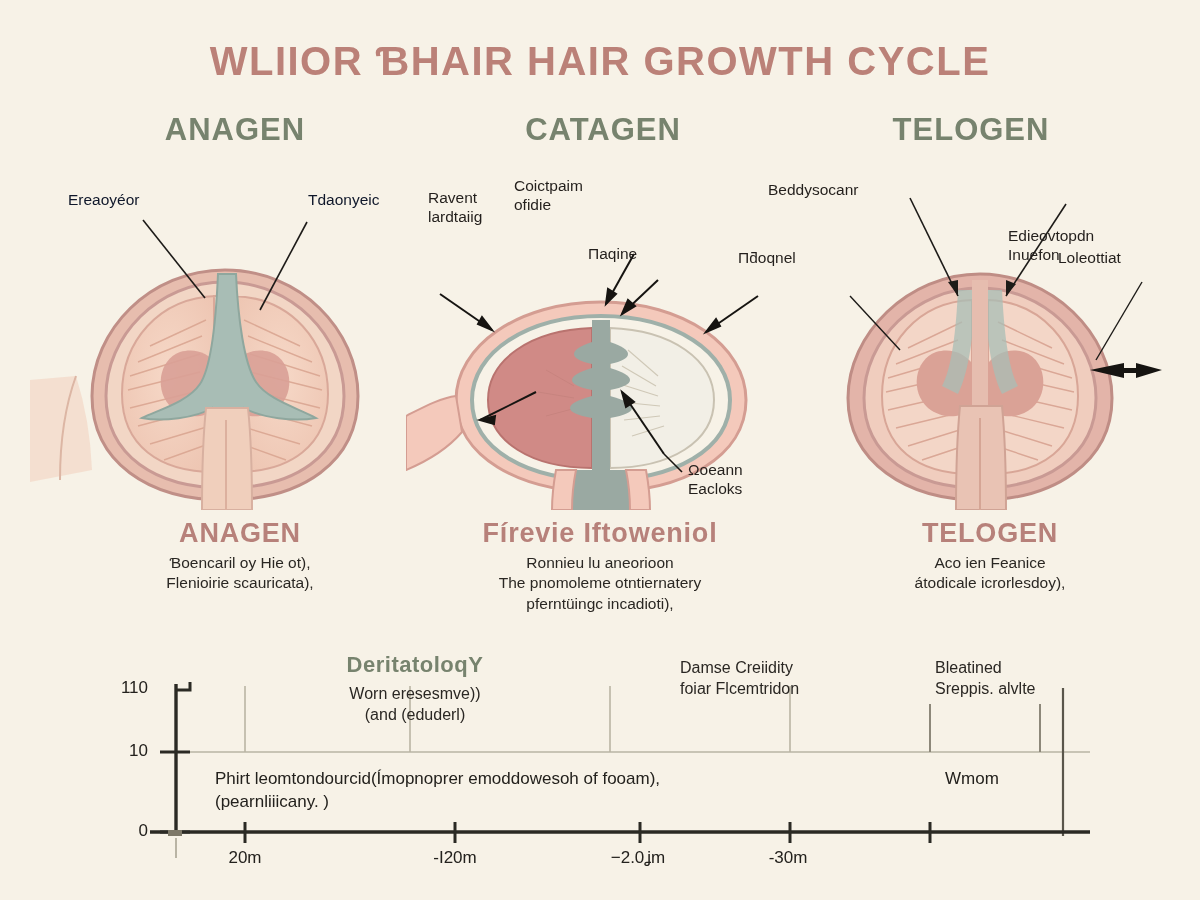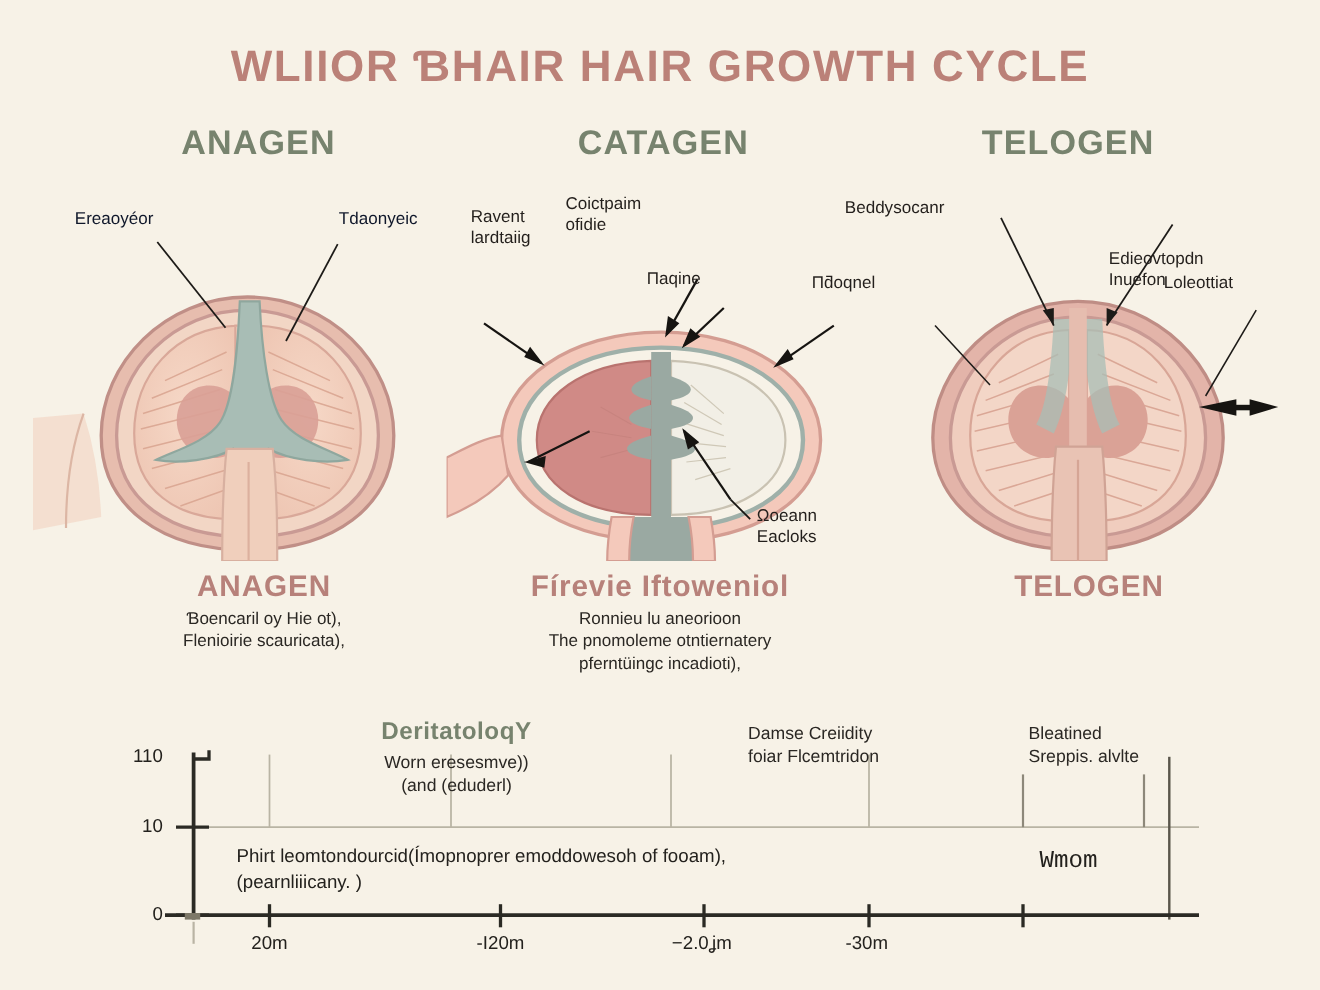--- a/index.html
+++ b/index.html
@@ -72,21 +72,21 @@
     white-space:pre-line;
   }
   .n1{left:680px;top:18px;width:210px;}
   .n2{left:935px;top:18px;width:210px;}
   .body-text{
     position:absolute;left:215px;top:128px;width:760px;
     font-size:17px;line-height:1.35;color:#23211d;white-space:pre-line;
   }
   .body-text2{
     position:absolute;left:945px;top:128px;width:160px;
-    font-size:22px;line-height:1.35;color:#23211d;font-family:Liberation Mono, monospace;
+    font-size:17px;line-height:1.35;color:#23211d;
   }
   .ytick{
     position:absolute;right:0;font-size:17px;color:#23211d;text-align:right;
     width:60px;
   }
   .xtick{
     position:absolute;font-size:17px;color:#23211d;text-align:center;width:110px;
   }
 </style>
 </head>
@@ -275,20 +275,22 @@
 Flenioirie scauricata),</div>
   </div>
   <div class="cap c2">
     <div class="cap-title">Fíreviе Iftoweniol</div>
     <div class="cap-body">Ronnieu lu aneorioon
 The pnomoleme otntiernatery
 pferntüingc incadioti),</div>
   </div>
   <div class="cap c3">
     <div class="cap-title">TELOGEN</div>
+    <div class="cap-body">Aco ien Feanice
+átodicale icrorlesdoy),</div>
   </div>
 
   <div class="chart">
 
     <svg style="position:absolute;left:0;top:0;width:1200px;height:260px;" viewBox="0 0 1200 260">
 
       <line x1="175" y1="112" x2="1090" y2="112" stroke="#b9b4a4" stroke-width="1.6"></line>
 
       <line x1="245" y1="46" x2="245" y2="112" stroke="#b9b4a4" stroke-width="1.6"></line>
       <line x1="410" y1="46" x2="410" y2="112" stroke="#b9b4a4" stroke-width="1.6"></line>

